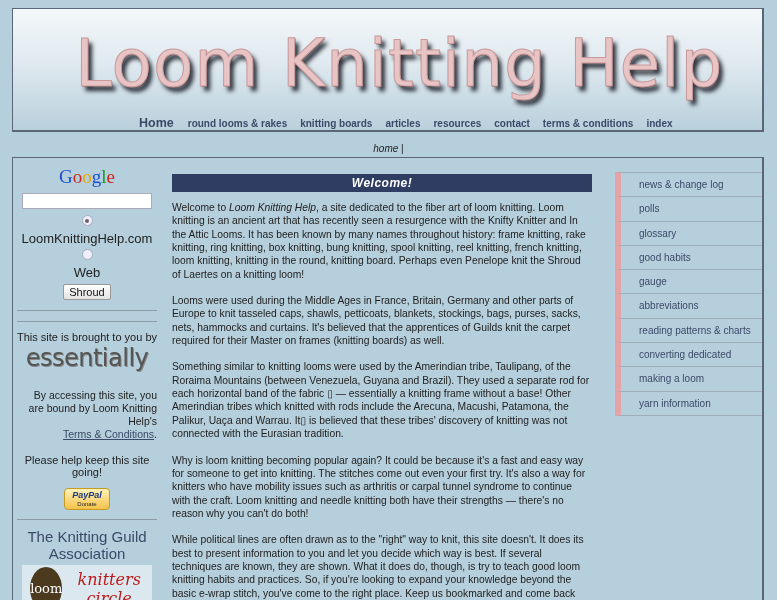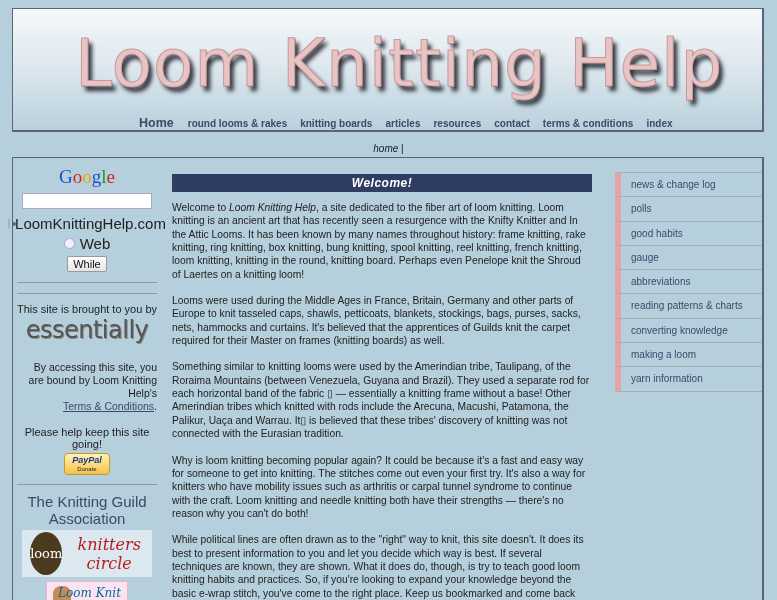--- a/index.html
+++ b/index.html
@@ -50,38 +50,38 @@
     position:absolute; left:17px; top:162px; width:140px;
     text-align:center; font-size:11px; color:#222;
   }
   .google-logo {
     font-family:"Liberation Serif", serif; font-size:19px; margin-top:4px; letter-spacing:0;
   }
   .search-input {
     display:block; width:130px; height:16px; margin:5px auto 0 auto;
     border:1px solid #aab; background:#fff; box-sizing:border-box;
   }
-  .radio-row { margin-top:6px; font-size:15px; color:#222; display:flex; justify-content:center; align-items:center; gap:5px; }
+  .radio-row { margin-top:6px; font-size:13px; color:#222; display:flex; justify-content:center; align-items:center; gap:5px;flex-direction:column; }
   .radio { width:9px; height:9px; border-radius:50%; border:1px solid #aab; background:#eef; display:inline-block; position:relative; }
   .radio.on::after { content:""; position:absolute; left:2.5px; top:2.5px; width:4px; height:4px; border-radius:50%; background:#666; }
   .search-btn {
     margin-top:4px; font-size:11px; padding:1px 5px; border:1px solid #999; background:linear-gradient(#fff,#e4e4e4);
     border-radius:2px; font-family:"Liberation Sans", sans-serif; color:#111;
   }
   .hr { height:0; border-top:1px solid #8d9aa6; margin:10px 0 0 0; }
   .brought { margin-top:9px; font-size:11px; }
   .bexn {
     font-family:"DejaVu Sans", sans-serif; font-size:24px; color:#555; letter-spacing:-0.5px;
     text-shadow:1px 1px 0 #888; margin-top:1px; font-weight:normal;
   }
   .bound { margin-top:17px; line-height:13px; font-size:10.5px;text-align:right; }
   .bound a { color:#3a4a68; text-decoration:underline; }
   .keep { margin-top:13px; font-size:11px; }
   .paypal {
-    display:inline-block; margin-top:3px; width:46px; height:22px;
+    display:inline-block; margin-top:10px; width:46px; height:22px;
     border:1px solid #c79a22; border-radius:4px;
     background:linear-gradient(#fff2b8,#f5c24a);
     line-height:9px; box-sizing:border-box; padding-top:2px;
   }
   .paypal .pp { font-style:italic; font-weight:bold; font-size:9px; color:#1c3a80; }
   .paypal .dn { font-size:6px; color:#222; }
   .guild { margin-top:8px; color:#3a4a68; font-size:15px; }
   .lkc {
     margin:3px auto 0 auto; width:130px; height:47px; background:#dbe8f0;
     display:flex; align-items:center; justify-content:flex-start; gap:4px; padding-left:8px; box-sizing:border-box;
@@ -108,21 +108,21 @@
   .main p { margin:13px 0 0 0; }
   .main p:first-of-type { margin-top:9px; }
 
   .rightnav {
     position:absolute; left:615px; top:172px; width:147px;
   }
   .rightnav a {
     display:block; height:23.3px; line-height:23.3px;
     border-left:6px solid #e4a3a6;
     border-bottom:1px solid #a0aeba;
-    padding-left:10px; color:#3a4a68; text-decoration:none; font-size:10px;
+    padding-left:18px; color:#3a4a68; text-decoration:none; font-size:10px;
   }
   .rightnav a:first-child { border-top:1px solid #a0aeba; }
 </style>
 </head>
 <body>
 
 <div class="header">
   <div class="logo">Loom Knitting Help</div>
   <nav class="topnav">
     <a href="#" class="home">Home</a>
@@ -144,21 +144,21 @@
   <div class="google-logo"><span style="color:#1a4fd0">G</span><span style="color:#d0261c">o</span><span style="color:#e8a800">o</span><span style="color:#1a4fd0">g</span><span style="color:#1a9a2a">l</span><span style="color:#d0261c">e</span></div>
   <input class="search-input" type="text" placeholder="" style="">
   <div class="radio-row">
       <span class="radio on"></span>
       <span>LoomKnittingHelp.com</span>
     </div>
   <div class="radio-row" style="margin-top:3px">
       <span class="radio"></span>
       <span>Web</span>
     </div>
-  <button class="search-btn">While</button>
+  <button class="search-btn">Shroud</button>
   <div class="hr"></div>
   <div class="hr" style="margin-top:10px"></div>
   <div class="brought">This site is brought to you by</div>
   <div class="bexn">essentially</div>
   <div class="bound"><span>By accessing this site, you are bound by Loom Knitting Help's</span><br><a href="#">Terms &amp; Conditions</a><span>.</span></div>
   <div class="keep">Please help keep this site going!</div>
   <div class="paypal"><div class="pp">PayPal</div><div class="dn">Donate</div></div>
   <div class="hr" style="margin-top:9px"></div>
   <div class="guild">The Knitting Guild Association</div>
   <div class="lkc">
@@ -180,20 +180,21 @@
   <p>Looms were used during the Middle Ages in France, Britain, Germany and other parts of Europe to knit tasseled caps, shawls, petticoats, blankets, stockings, bags, purses, sacks, nets, hammocks and curtains. It's believed that the apprentices of Guilds knit the carpet required for their Master on frames (knitting boards) as well.</p>
   <p>Something similar to knitting looms were used by the Amerindian tribe, Taulipang, of the Roraima Mountains (between Venezuela, Guyana and Brazil). They used a separate rod for each horizontal band of the fabric ▯ — essentially a knitting frame without a base! Other Amerindian tribes which knitted with rods include the Arecuna, Macushi, Patamona, the Palikur, Uaça and Warrau. It▯ is believed that these tribes' discovery of knitting was not connected with the Eurasian tradition.</p>
   <p>Why is loom knitting becoming popular again? It could be because it's a fast and easy way for someone to get into knitting. The stitches come out even your first try. It's also a way for knitters who have mobility issues such as arthritis or carpal tunnel syndrome to continue with the craft. Loom knitting and needle knitting both have their strengths — there's no reason why you can't do both!</p>
   <p>While political lines are often drawn as to the "right" way to knit, this site doesn't. It does its best to present information to you and let you decide which way is best. If several techniques are known, they are shown. What it does do, though, is try to teach good loom knitting habits and practices. So, if you're looking to expand your knowledge beyond the basic e-wrap stitch, you've come to the right place. Keep us bookmarked and come back often because we're continually growing with more hints, tips and techniques.</p>
 
 </main>
 
 <nav class="rightnav">
   <a href="#">news &amp; change log</a>
   <a href="#">polls</a>
+  <a href="#">glossary</a>
   <a href="#">good habits</a>
   <a href="#">gauge</a>
   <a href="#">abbreviations</a>
   <a href="#">reading patterns &amp; charts</a>
-  <a href="#">converting knowledge</a>
+  <a href="#">converting dedicated</a>
   <a href="#">making a loom</a>
   <a href="#">yarn information</a>
 </nav>
 
 </body></html>

